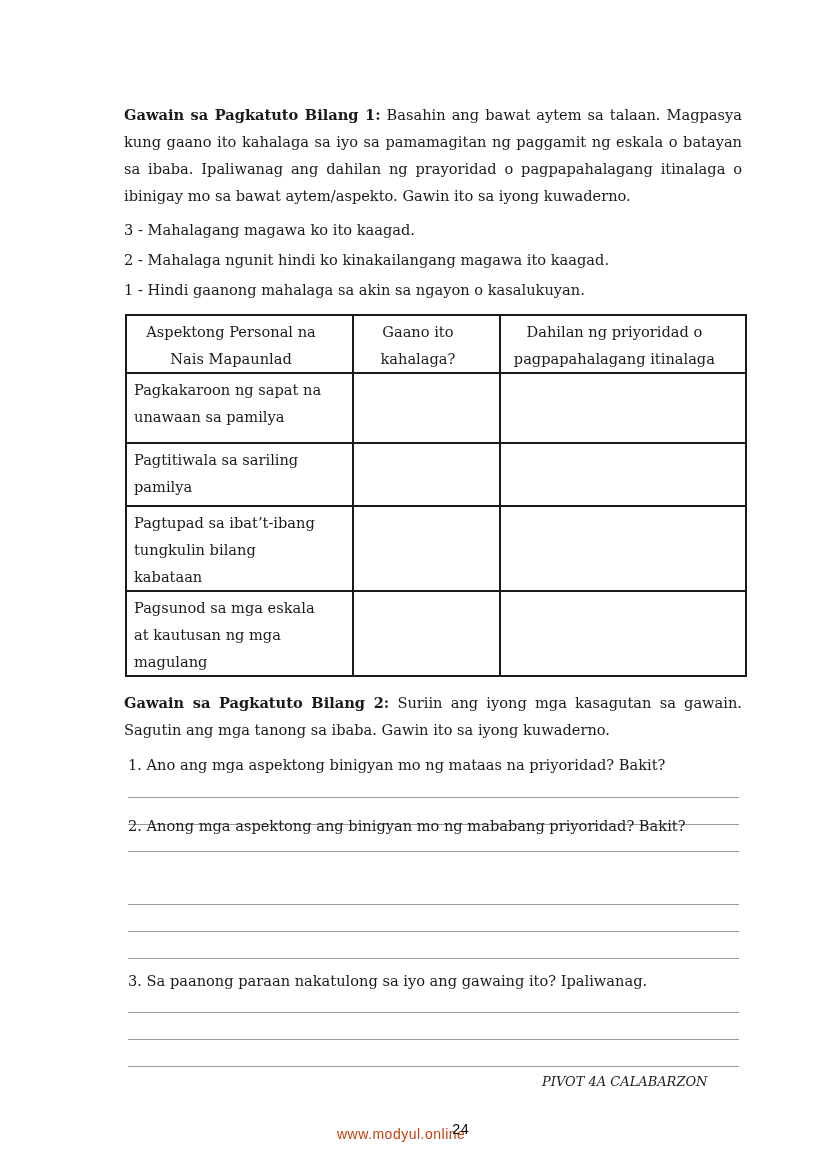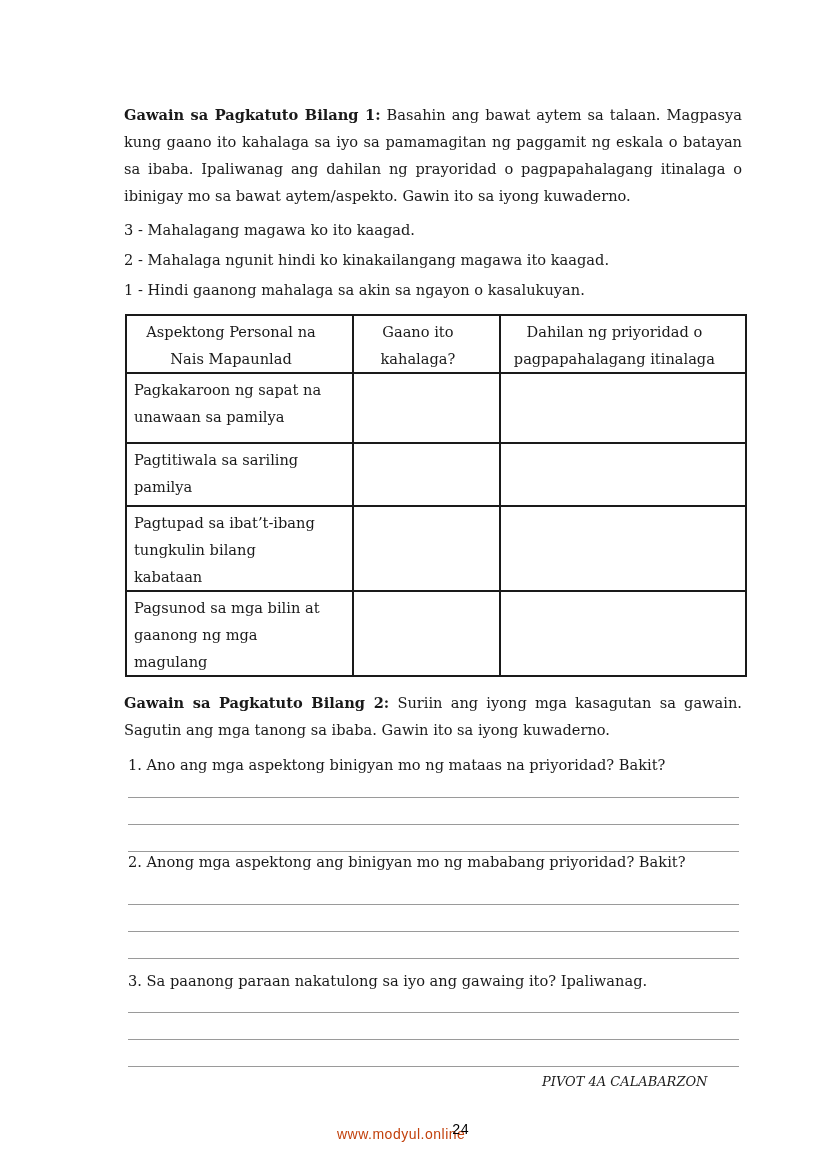--- a/index.html
+++ b/index.html
@@ -53,37 +53,37 @@
     <td>Pagtitiwala sa sariling pamilya</td>
     <td></td>
     <td></td>
   </tr>
   <tr style="height:69px;">
     <td>Pagtupad sa ibat’t-ibang tungkulin bilang kabataan</td>
     <td></td>
     <td></td>
   </tr>
   <tr style="height:61px;">
-    <td>Pagsunod sa mga bilin at gaanong ng mga magulang</td>
+    <td>Pagsunod sa mga eskala at kautusan ng mga magulang</td>
     <td></td>
     <td></td>
   </tr>
 </tbody>
   </table>
 
 <div class="abs para" style="left:124px; top:689px; width:618px;">
   <b>Gawain sa Pagkatuto Bilang 2:</b><span> Suriin ang iyong mga kasagutan sa gawain. Sagutin ang mga tanong sa ibaba. Gawin ito sa iyong kuwaderno.</span>
 </div>
 
 <div class="abs q" style="left:128px; top:756px;">1. Ano ang mga aspektong binigyan mo ng mataas na priyoridad? Bakit?</div>
 <div class="line" style="top:797px;"></div>
 <div class="line" style="top:824px;"></div>
 <div class="line" style="top:851px;"></div>
 
-<div class="abs q" style="left:128px; top:853px;">2. Anong mga aspektong ang binigyan mo ng mababang priyoridad? Bakit?</div>
+<div class="abs q" style="left:128px; top:817px;">2. Anong mga aspektong ang binigyan mo ng mababang priyoridad? Bakit?</div>
 <div class="line" style="top:904px;"></div>
 <div class="line" style="top:931px;"></div>
 <div class="line" style="top:958px;"></div>
 
 <div class="abs q" style="left:128px; top:972px;">3. Sa paanong paraan nakatulong sa iyo ang gawaing ito? Ipaliwanag.</div>
 <div class="line" style="top:1012px;"></div>
 <div class="line" style="top:1039px;"></div>
 <div class="line" style="top:1066px;"></div>
 
 <div class="abs footer" style="left:542px; top:1074px;">PIVOT 4A CALABARZON</div>

